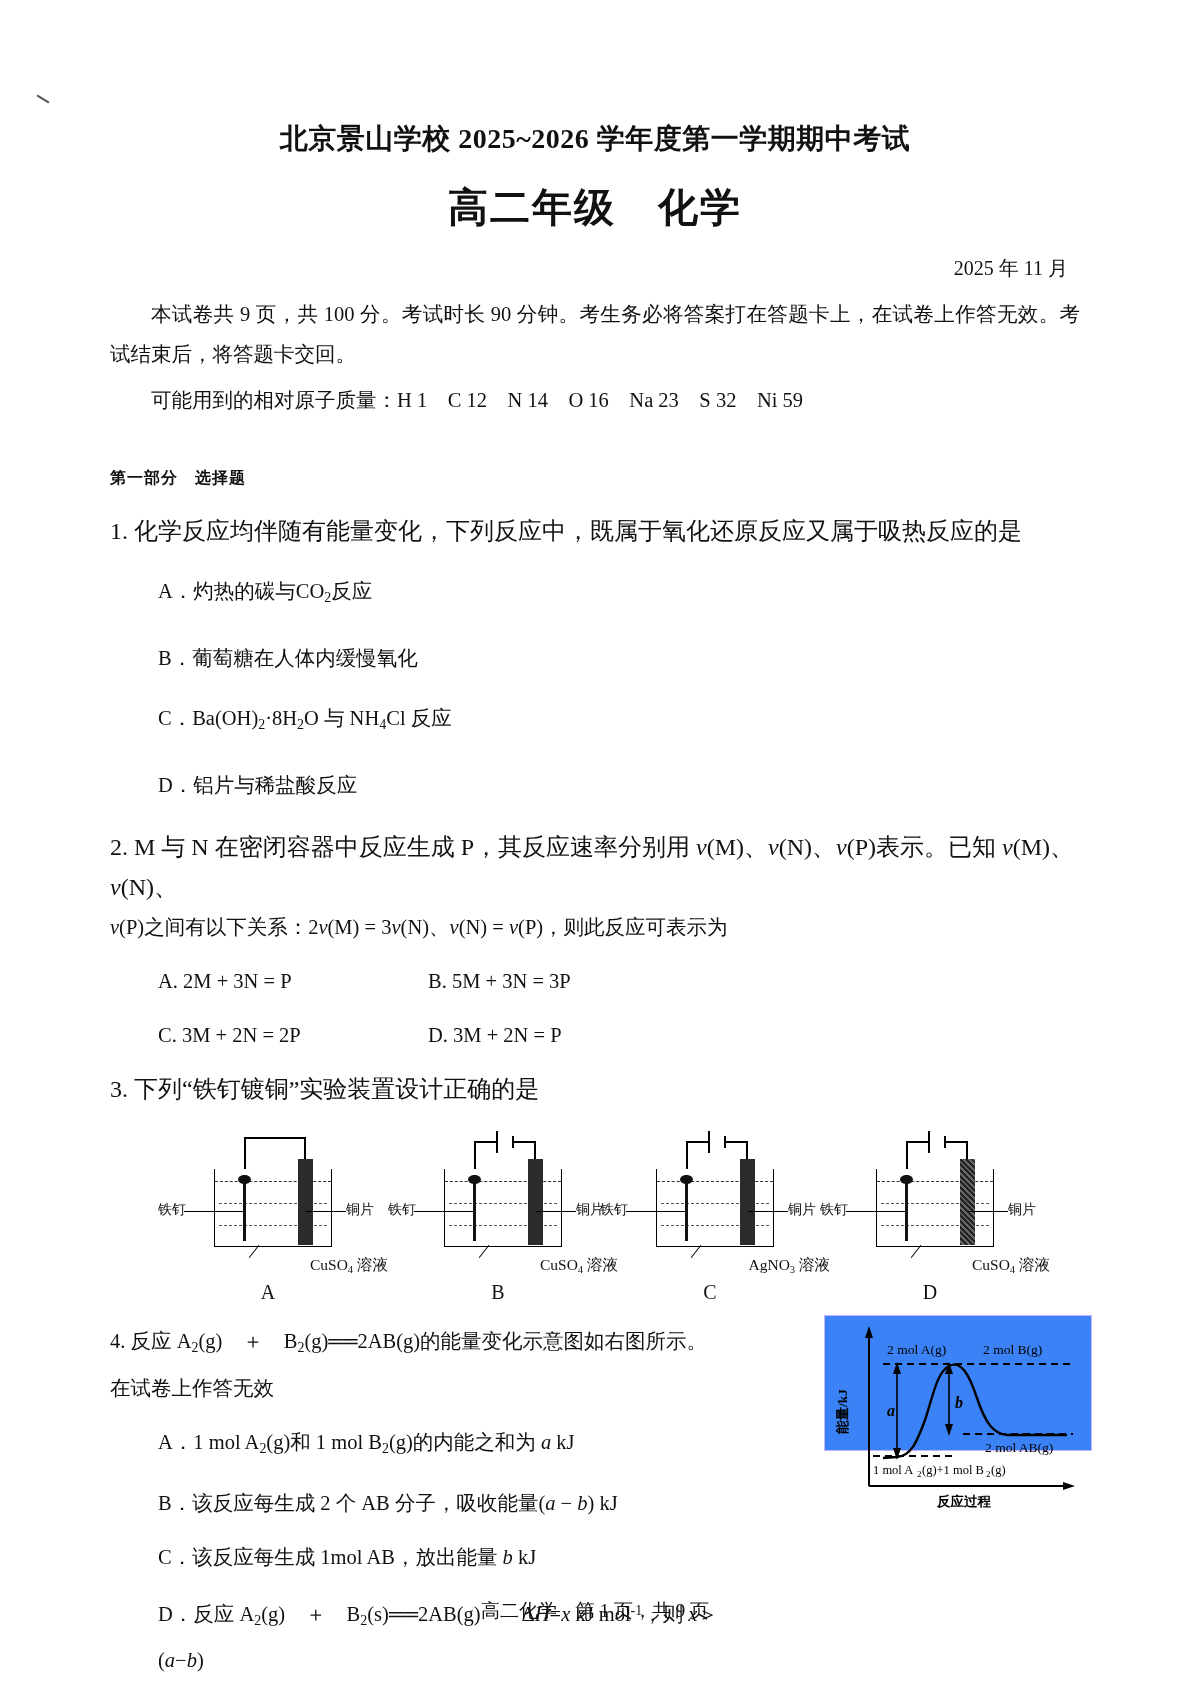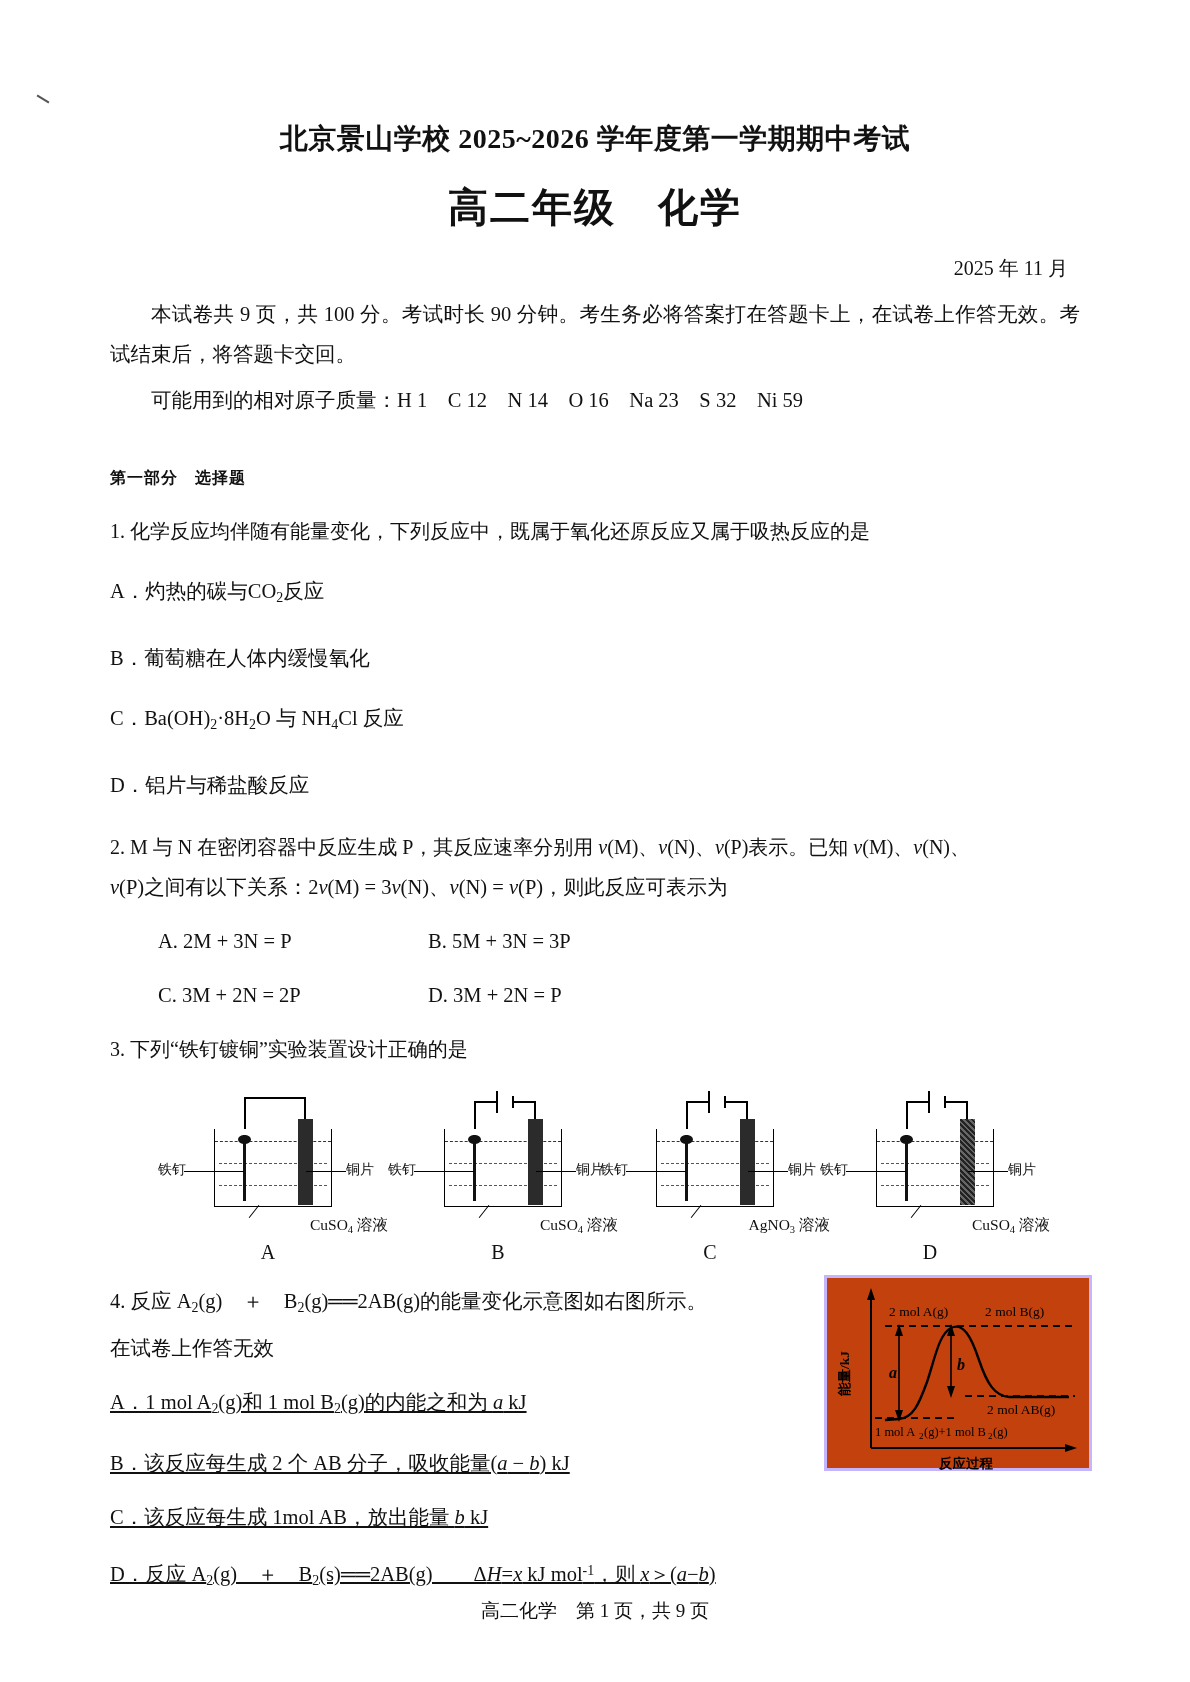--- a/index.html
+++ b/index.html
@@ -73,36 +73,36 @@
     margin-top: 6px;
   }
   .section-title {
     text-align: left;
     font-size: 16px;
     font-weight: bold;
     margin-top: 48px;
     letter-spacing: 1px;
   }
   .q {
-    font-size: 20px;
+    font-size: 24px;
     line-height: 40px;
     margin-top: 22px;
   }
   .q-body {
     font-size: 20.5px;
     line-height: 40px;
   }
   .opt {
     font-size: 20.5px;
     line-height: 40px;
+    margin-left: 48px;
     margin-top: 20px;
   }
   .opt-tight {
     margin-top: 14px;
-    text-decoration: underline;
   }
   .opt-row {
     font-size: 20.5px;
     line-height: 40px;
     margin-left: 48px;
     margin-top: 14px;
     display: flex;
   }
   .opt-row .c1 { width: 270px; }
   sub { font-size: 0.68em; vertical-align: -0.28em; }
@@ -254,24 +254,24 @@
     margin-top: 16px;
   }
   .q4text {
     width: 620px;
   }
   .echart {
     position: absolute;
     right: -12px;
     top: -6px;
     width: 268px;
-    height: 196px;
-    border: 3px solid #c4b5fd;
+    height: 136px;
+    border: 1px solid #c4b5fd;
     box-sizing: border-box;
-    background: #c2410c;
+    background: #3b82f6;
   }
   .echart svg { display: block; }
   .footer {
     position: absolute;
     left: 0;
     bottom: 58px;
     width: 1190px;
     text-align: center;
     font-size: 19px;
   }

